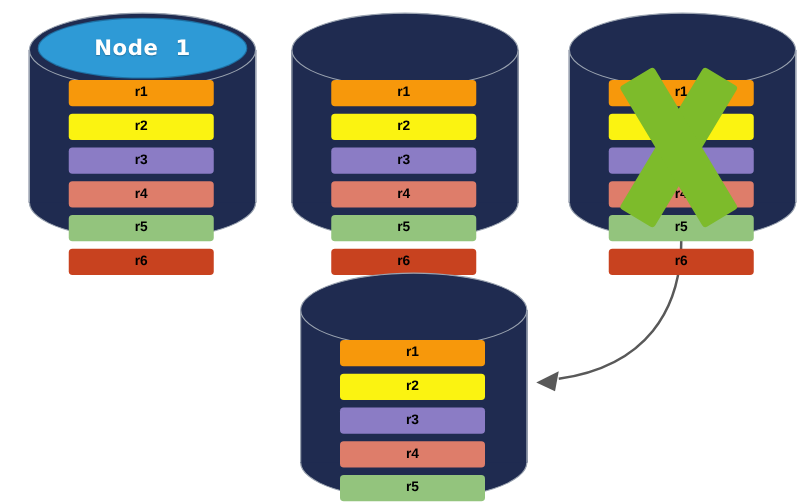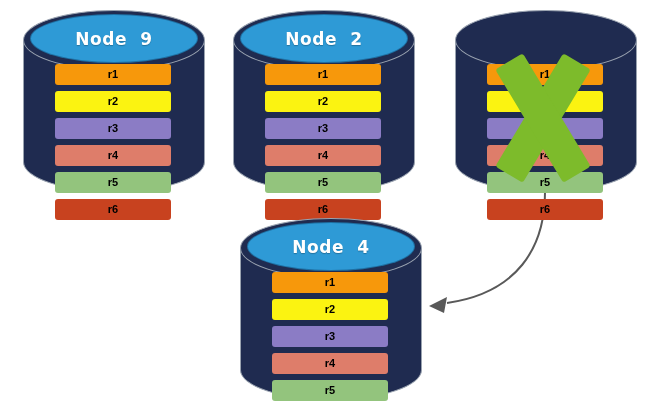--- a/index.html
+++ b/index.html
@@ -132,21 +132,21 @@
   <svg class="arrow-svg" viewBox="0 0 646 402">
     <path class="arrow-path" d="M 545 192 C 545 248 517 293 447 303"></path>
     <polygon class="arrow-head" points="429,306 447,297 444,313"></polygon>
   </svg>
 
   <div class="node" style="left:23px; top:10px;">
     <div class="cyl-bottom"></div>
     <div class="cyl-mid"></div>
     <div class="cyl-top-outer"></div>
     <div class="cyl-top-inner">
-      <span class="node-title">Node 9</span>
+      <span class="node-title">Node 1</span>
     </div>
     <div class="bars">
         <div class="bar" style="background: rgb(247, 152, 11);">
           <span>r1</span>
         </div>
         <div class="bar" style="background: rgb(251, 243, 17);">
           <span>r2</span>
         </div>
         <div class="bar" style="background: rgb(139, 124, 197);">
           <span>r3</span>
@@ -160,23 +160,20 @@
         <div class="bar" style="background: rgb(200, 66, 31);">
           <span>r6</span>
         </div>
       </div>
   </div>
 
   <div class="node" style="left:233px; top:10px;">
     <div class="cyl-bottom"></div>
     <div class="cyl-mid"></div>
     <div class="cyl-top-outer"></div>
-    <div class="cyl-top-inner">
-      <span class="node-title">Node 2</span>
-    </div>
     <div class="bars">
         <div class="bar" style="background: rgb(247, 152, 11);">
           <span>r1</span>
         </div>
         <div class="bar" style="background: rgb(251, 243, 17);">
           <span>r2</span>
         </div>
         <div class="bar" style="background: rgb(139, 124, 197);">
           <span>r3</span>
         </div>
@@ -219,23 +216,20 @@
     <div class="xmark">
       <div class="x-arm x-arm-a"></div>
       <div class="x-arm x-arm-b"></div>
     </div>
   </div>
 
   <div class="node" style="left:240px; top:218px;">
     <div class="cyl-bottom"></div>
     <div class="cyl-mid"></div>
     <div class="cyl-top-outer"></div>
-    <div class="cyl-top-inner">
-      <span class="node-title">Node 4</span>
-    </div>
     <div class="bars">
         <div class="bar" style="background: rgb(247, 152, 11);">
           <span>r1</span>
         </div>
         <div class="bar" style="background: rgb(251, 243, 17);">
           <span>r2</span>
         </div>
         <div class="bar" style="background: rgb(139, 124, 197);">
           <span>r3</span>
         </div>

